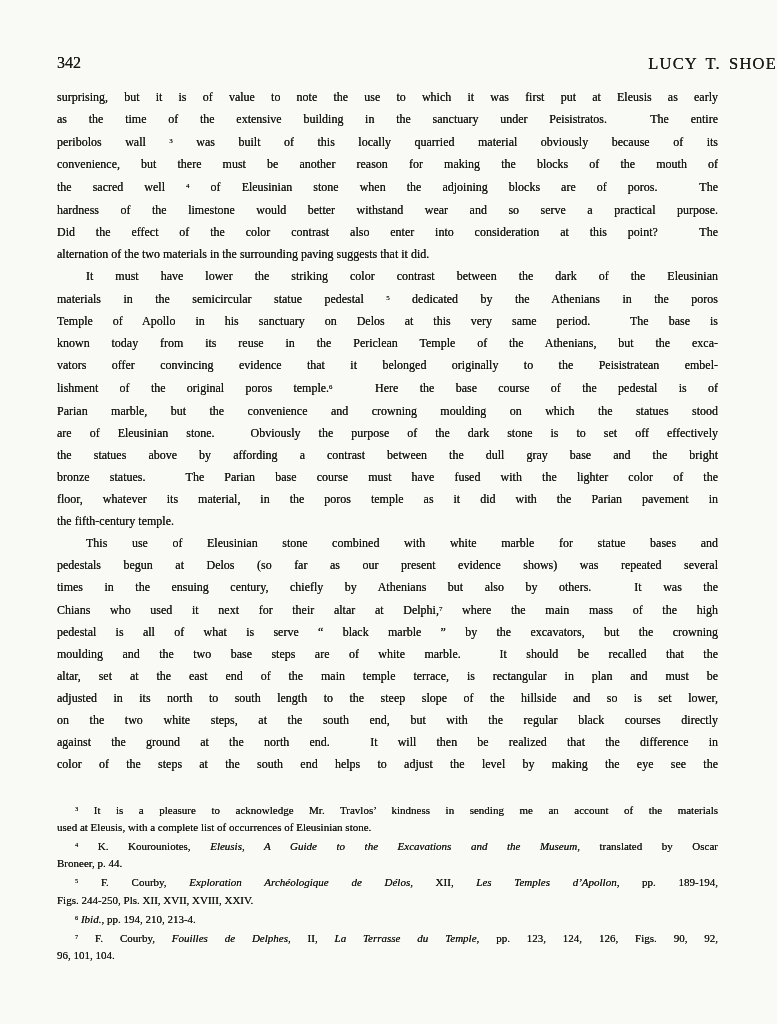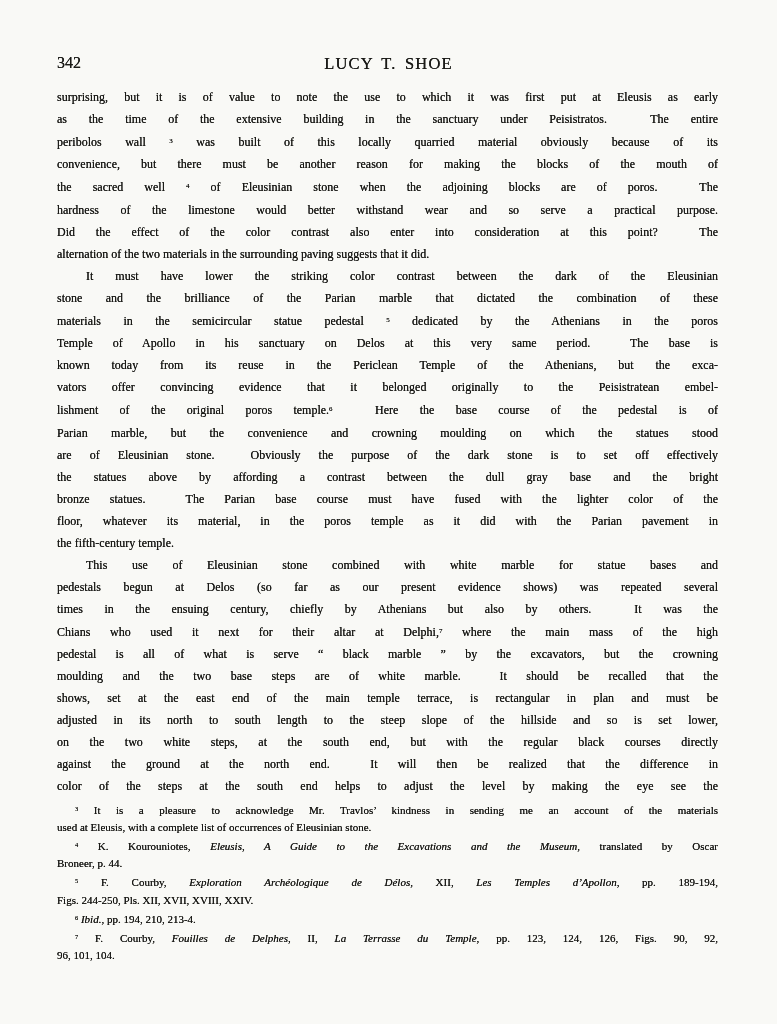--- a/index.html
+++ b/index.html
@@ -17,21 +17,21 @@
     position: absolute;
     left: 57px;
     top: 54px;
     font-size: 16px;
   }
   .running-header {
     position: absolute;
     left: 0;
     right: 0;
     top: 54px;
-    text-align: center;
+    text-align: right;
     font-size: 16.5px;
     letter-spacing: 1.2px;
     word-spacing: 3px;
   }
   .body-text {
     position: absolute;
     left: 57px;
     top: 86px;
     width: 661px;
     font-size: 12px;
@@ -73,41 +73,40 @@
         <div class="line">as the time of the extensive building in the sanctuary under Peisistratos.&nbsp; The entire</div>
         <div class="line">peribolos wall <span class="sup">3</span> was built of this locally quarried material obviously because of its</div>
         <div class="line">convenience, but there must be another reason for making the blocks of the mouth of</div>
         <div class="line">the sacred well <span class="sup">4</span> of Eleusinian stone when the adjoining blocks are of poros.&nbsp; The</div>
         <div class="line">hardness of the limestone would better withstand wear and so serve a practical purpose.</div>
         <div class="line">Did the effect of the color contrast also enter into consideration at this point?&nbsp; The</div>
         <div class="line last">alternation of the two materials in the surrounding paving suggests that it did.</div>
       </div>
       <div>
         <div class="line indent">It must have lower the striking color contrast between the dark of the Eleusinian</div>
-        <div class="line">stone and the brilliance of the Parian marble that dictated the combination of these</div>
         <div class="line">materials in the semicircular statue pedestal <span class="sup">5</span> dedicated by the Athenians in the poros</div>
         <div class="line">Temple of Apollo in his sanctuary on Delos at this very same period.&nbsp; The base is</div>
         <div class="line">known today from its reuse in the Periclean Temple of the Athenians, but the exca-</div>
         <div class="line">vators offer convincing evidence that it belonged originally to the Peisistratean embel-</div>
         <div class="line">lishment of the original poros temple.<span class="sup">6</span>&nbsp; Here the base course of the pedestal is of</div>
         <div class="line">Parian marble, but the convenience and crowning moulding on which the statues stood</div>
         <div class="line">are of Eleusinian stone.&nbsp; Obviously the purpose of the dark stone is to set off effectively</div>
         <div class="line">the statues above by affording a contrast between the dull gray base and the bright</div>
         <div class="line">bronze statues.&nbsp; The Parian base course must have fused with the lighter color of the</div>
         <div class="line">floor, whatever its material, in the poros temple as it did with the Parian pavement in</div>
         <div class="line last">the fifth-century temple.</div>
       </div>
       <div>
         <div class="line indent">This use of Eleusinian stone combined with white marble for statue bases and</div>
         <div class="line">pedestals begun at Delos (so far as our present evidence shows) was repeated several</div>
         <div class="line">times in the ensuing century, chiefly by Athenians but also by others.&nbsp; It was the</div>
         <div class="line">Chians who used it next for their altar at Delphi,<span class="sup">7</span> where the main mass of the high</div>
         <div class="line">pedestal is all of what is serve “ black marble ” by the excavators, but the crowning</div>
         <div class="line">moulding and the two base steps are of white marble.&nbsp; It should be recalled that the</div>
-        <div class="line">shows, set at the east end of the main temple terrace, is rectangular in plan and must be</div>
+        <div class="line">altar, set at the east end of the main temple terrace, is rectangular in plan and must be</div>
         <div class="line">adjusted in its north to south length to the steep slope of the hillside and so is set lower,</div>
         <div class="line">on the two white steps, at the south end, but with the regular black courses directly</div>
         <div class="line">against the ground at the north end.&nbsp; It will then be realized that the difference in</div>
         <div class="line">color of the steps at the south end helps to adjust the level by making the eye see the</div>
       </div>
     </div>
   <div class="footnotes">
       <div>
         <div class="line indent"><span class="sup">3</span> It is a pleasure to acknowledge Mr. Travlos’ kindness in sending me an account of the materials</div>
         <div class="line last">used at Eleusis, with a complete list of occurrences of Eleusinian stone.</div>

